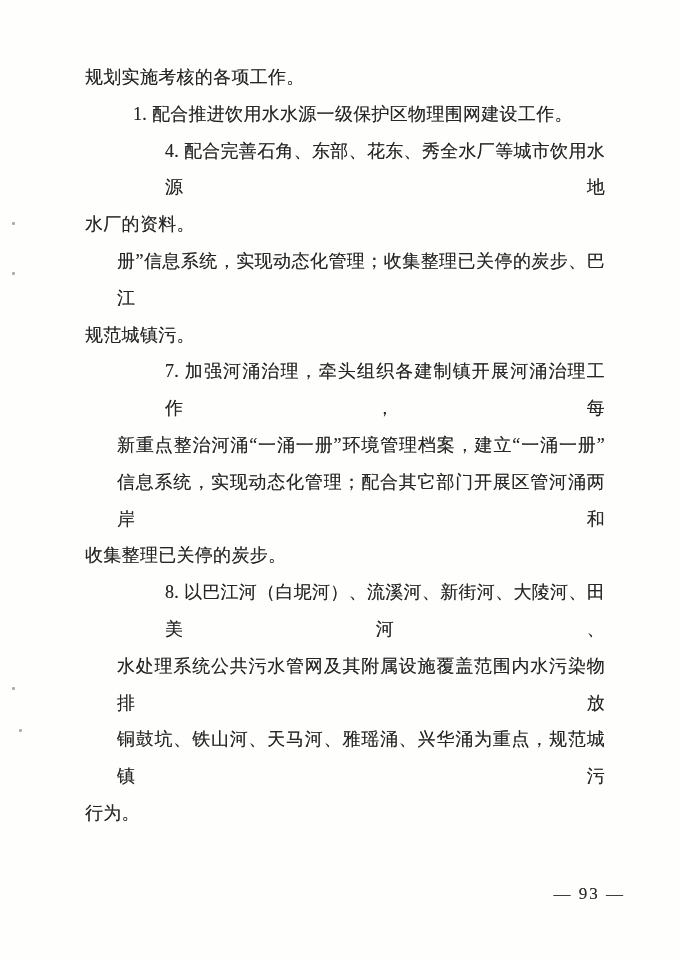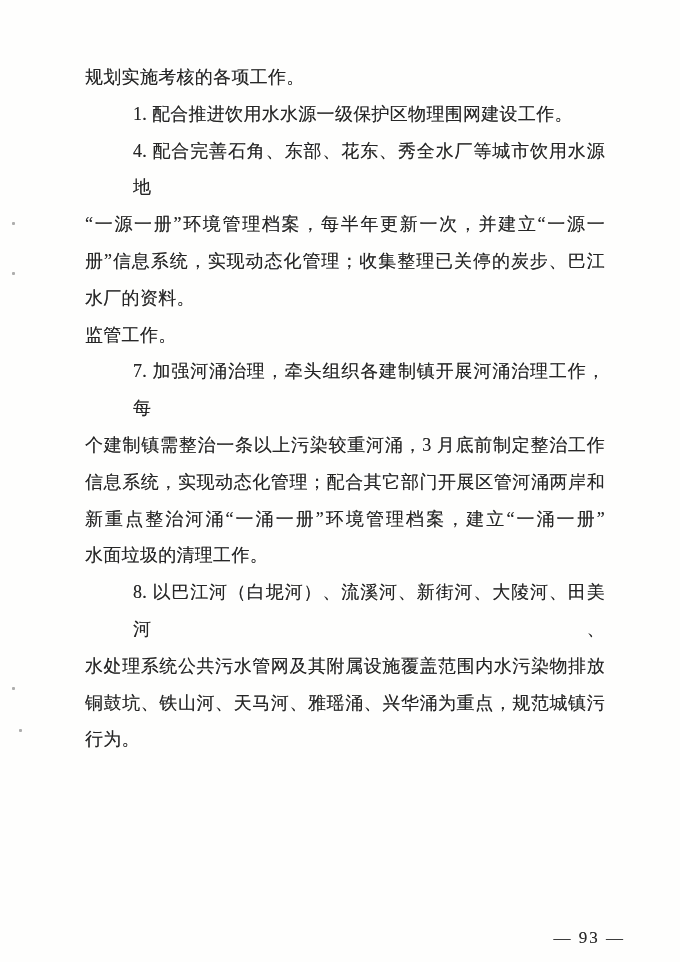--- a/index.html
+++ b/index.html
@@ -30,27 +30,28 @@
   .line {
     font-size: 18px;
     line-height: 36.8px;
     text-align: justify;
     text-align-last: left;
     letter-spacing: 0.3px;
     text-shadow: 0 0 0.5px rgba(45,45,45,0.55);
   }
   .line.jl {
     text-align-last: justify;
+    margin-left: 32px;
   }
   .line.indent {
     padding-left: 48px;
   }
   .footer {
     position: absolute;
-    top: 928px;
+    top: 884px;
     right: 95px;
     font-size: 17px;
     letter-spacing: 2px;
     color: #2b2b2b;
     text-shadow: 0 0 0.5px rgba(45,45,45,0.55);
   }
   .speck {
     position: absolute;
     width: 3px;
     height: 3px;
@@ -74,33 +75,31 @@
 
   <div class="content" id="doc-body">
       <div class="para">
         <div class="line">规划实施考核的各项工作。</div>
       </div>
       <div class="para">
         <div class="line indent">1. 配合推进饮用水水源一级保护区物理围网建设工作。</div>
       </div>
       <div class="para">
         <div class="line jl indent">4. 配合完善石角、东部、花东、秀全水厂等城市饮用水源地</div>
-        <div class="line jl">“一源一册”环境管理档案，每半年更新一次，并建立“一源一</div>
+        <div class="line">水厂的资料。</div>
         <div class="line jl">册”信息系统，实现动态化管理；收集整理已关停的炭步、巴江</div>
-        <div class="line">水厂的资料。</div>
       </div>
       <div class="para">
-        <div class="line">监管工作。</div>
+        <div class="line">规范城镇污。</div>
       </div>
       <div class="para">
         <div class="line jl indent">7. 加强河涌治理，牵头组织各建制镇开展河涌治理工作，每</div>
-        <div class="line jl">个建制镇需整治一条以上污染较重河涌，3 月底前制定整治工作</div>
+        <div class="line jl">新重点整治河涌“一涌一册”环境管理档案，建立“一涌一册”</div>
         <div class="line jl">信息系统，实现动态化管理；配合其它部门开展区管河涌两岸和</div>
-        <div class="line jl">新重点整治河涌“一涌一册”环境管理档案，建立“一涌一册”</div>
-        <div class="line">水面垃圾的清理工作。</div>
+        <div class="line">收集整理已关停的炭步。</div>
       </div>
       <div class="para">
         <div class="line jl indent">8. 以巴江河（白坭河）、流溪河、新街河、大陵河、田美河、</div>
         <div class="line jl">水处理系统公共污水管网及其附属设施覆盖范围内水污染物排放</div>
         <div class="line jl">铜鼓坑、铁山河、天马河、雅瑶涌、兴华涌为重点，规范城镇污</div>
         <div class="line">行为。</div>
       </div>
     </div>
 
   <div class="footer">— 93 —</div>

